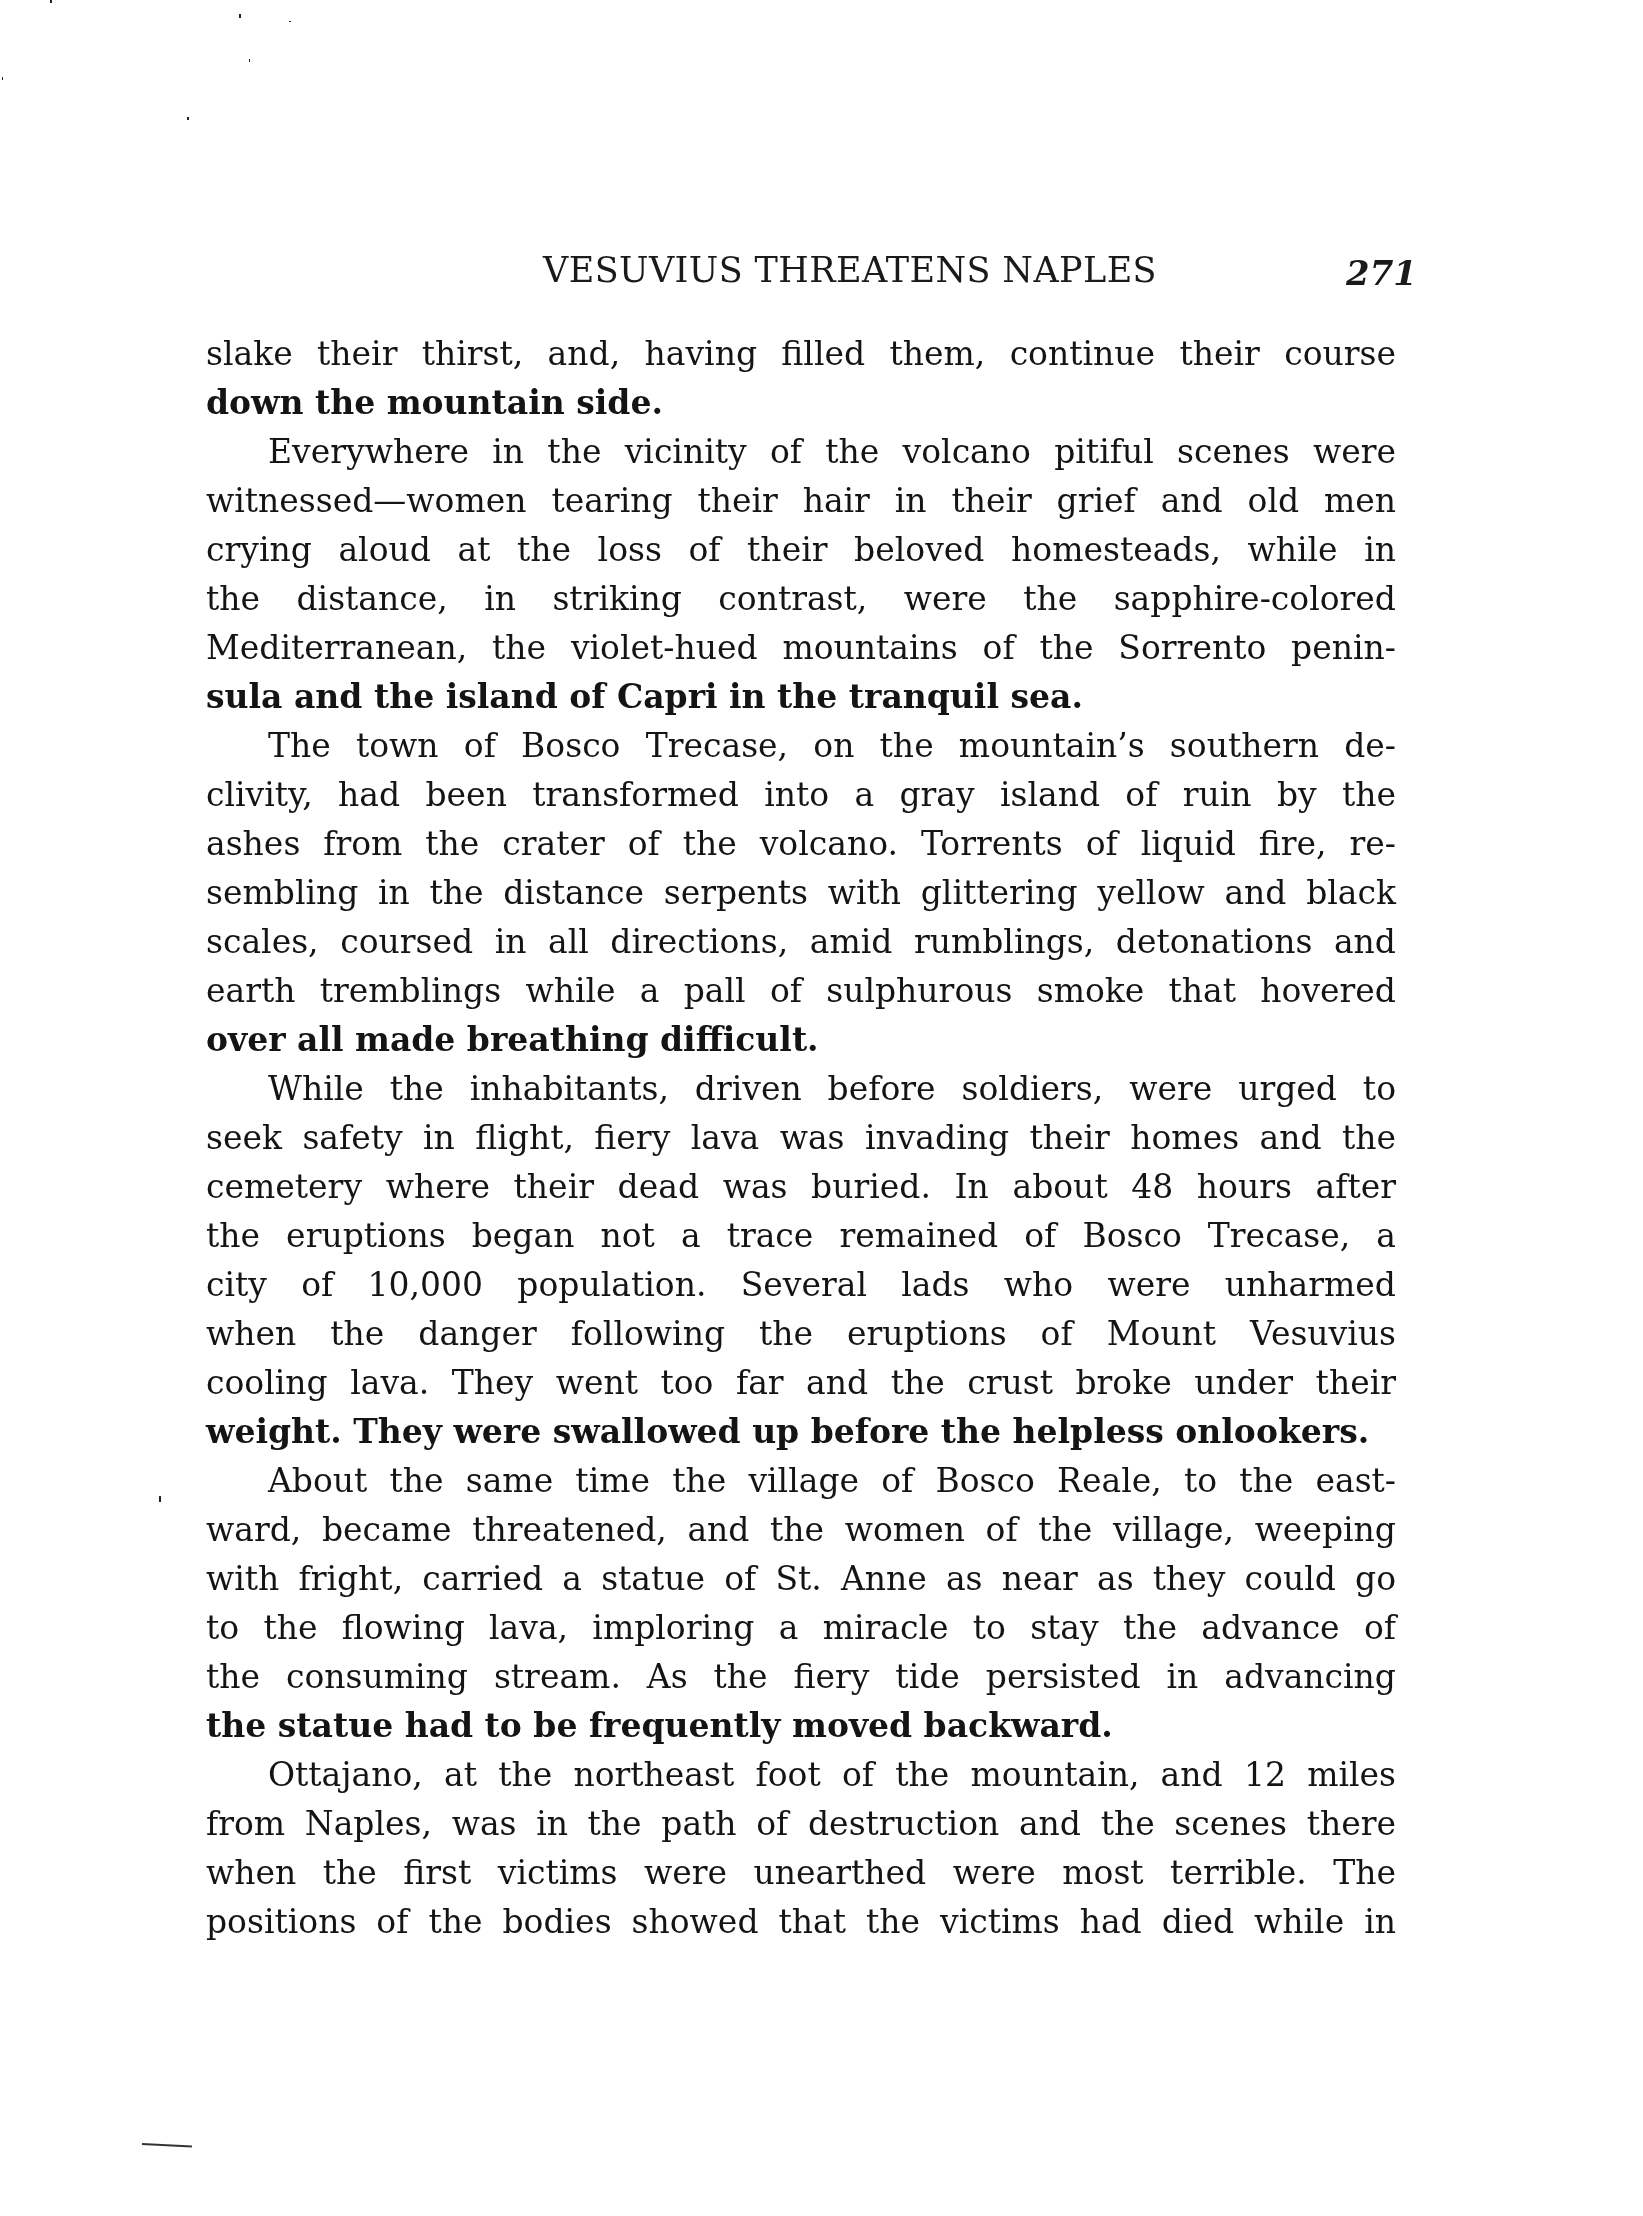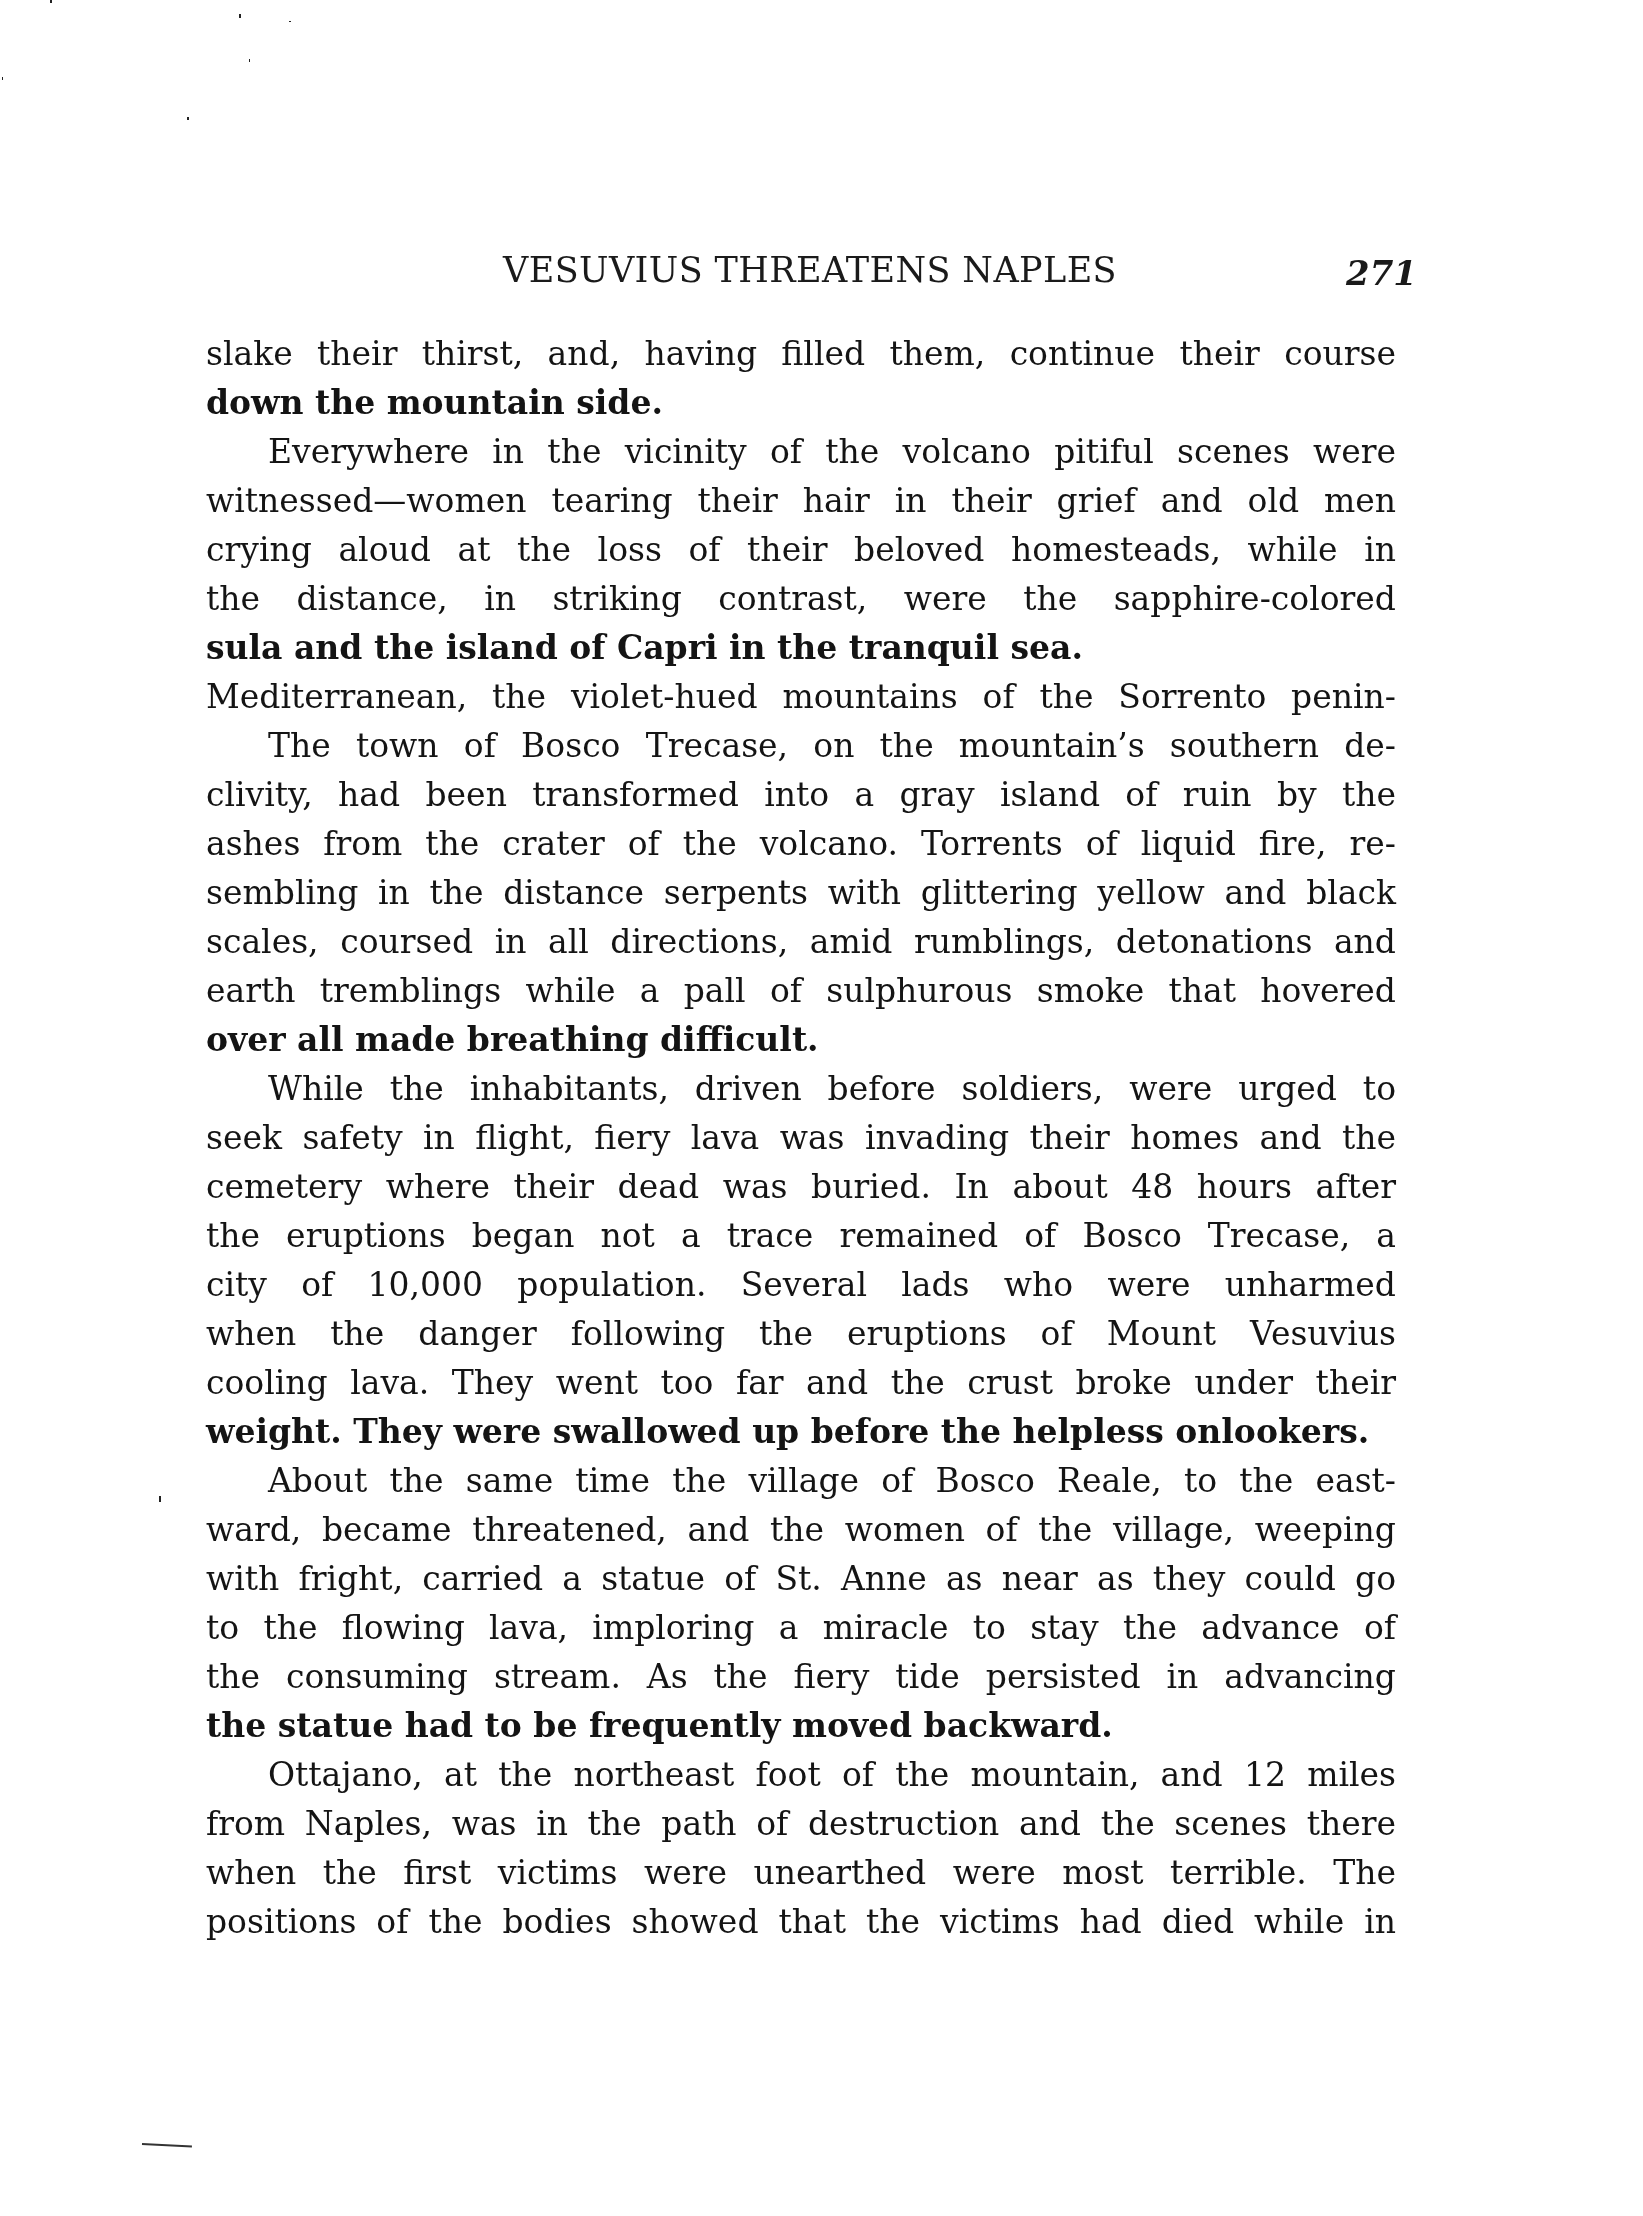--- a/index.html
+++ b/index.html
@@ -2,21 +2,21 @@
 <html style="font-size:13.7px"><head>
 <meta charset="utf-8">
 <style>
   html, body { margin: 0; padding: 0; background: #ffffff; }
   body { width: 1644px; height: 2216px; position: relative; overflow: hidden; color: #111111; }
   .page { position: absolute; left: 0; top: 0; width: 1644px; height: 2216px; background: #ffffff; }
   .running-head {
     position: absolute; left: 463px; top: 247px; width: 694px;
     font-family: "DejaVu Serif", "Liberation Serif", serif;
     font-size: 35px; line-height: 46px; letter-spacing: 0.4px;
-    text-align: center; white-space: nowrap; color: #1a1a1a;
+    text-align: right; white-space: nowrap; color: #1a1a1a;
   }
   .page-number {
     position: absolute; left: 1346px; top: 250px; width: 69px;
     font-family: "DejaVu Serif", "Liberation Serif", serif;
     font-size: 34px; line-height: 46px; font-weight: bold; font-style: italic;
     color: #1a1a1a; white-space: nowrap;
   }
   .body-text {
     position: absolute; left: 206px; top: 329px; width: 1190px;
     font-family: "DejaVu Serif", "Liberation Serif", serif;
@@ -35,22 +35,22 @@
   <div class="running-head">VESUVIUS THREATENS NAPLES</div>
   <div class="page-number">271</div>
 
   <div class="body-text" id="body-text">
       <span class="line">slake their thirst, and, having filled them, continue their course</span>
       <span class="line last">down the mountain side.</span>
       <span class="line indent">Everywhere in the vicinity of the volcano pitiful scenes were</span>
       <span class="line">witnessed—women tearing their hair in their grief and old men</span>
       <span class="line">crying aloud at the loss of their beloved homesteads, while in</span>
       <span class="line">the distance, in striking contrast, were the sapphire-colored</span>
+      <span class="line">Mediterranean, the violet-hued mountains of the Sorrento penin-</span>
       <span class="line last">sula and the island of Capri in the tranquil sea.</span>
-      <span class="line">Mediterranean, the violet-hued mountains of the Sorrento penin-</span>
       <span class="line indent">The town of Bosco Trecase, on the mountain’s southern de-</span>
       <span class="line">clivity, had been transformed into a gray island of ruin by the</span>
       <span class="line">ashes from the crater of the volcano.  Torrents of liquid fire, re-</span>
       <span class="line">sembling in the distance serpents with glittering yellow and black</span>
       <span class="line">scales, coursed in all directions, amid rumblings, detonations and</span>
       <span class="line">earth tremblings while a pall of sulphurous smoke that hovered</span>
       <span class="line last">over all made breathing difficult.</span>
       <span class="line indent">While the inhabitants, driven before soldiers, were urged to</span>
       <span class="line">seek safety in flight, fiery lava was invading their homes and the</span>
       <span class="line">cemetery where their dead was buried.  In about 48 hours after</span>

